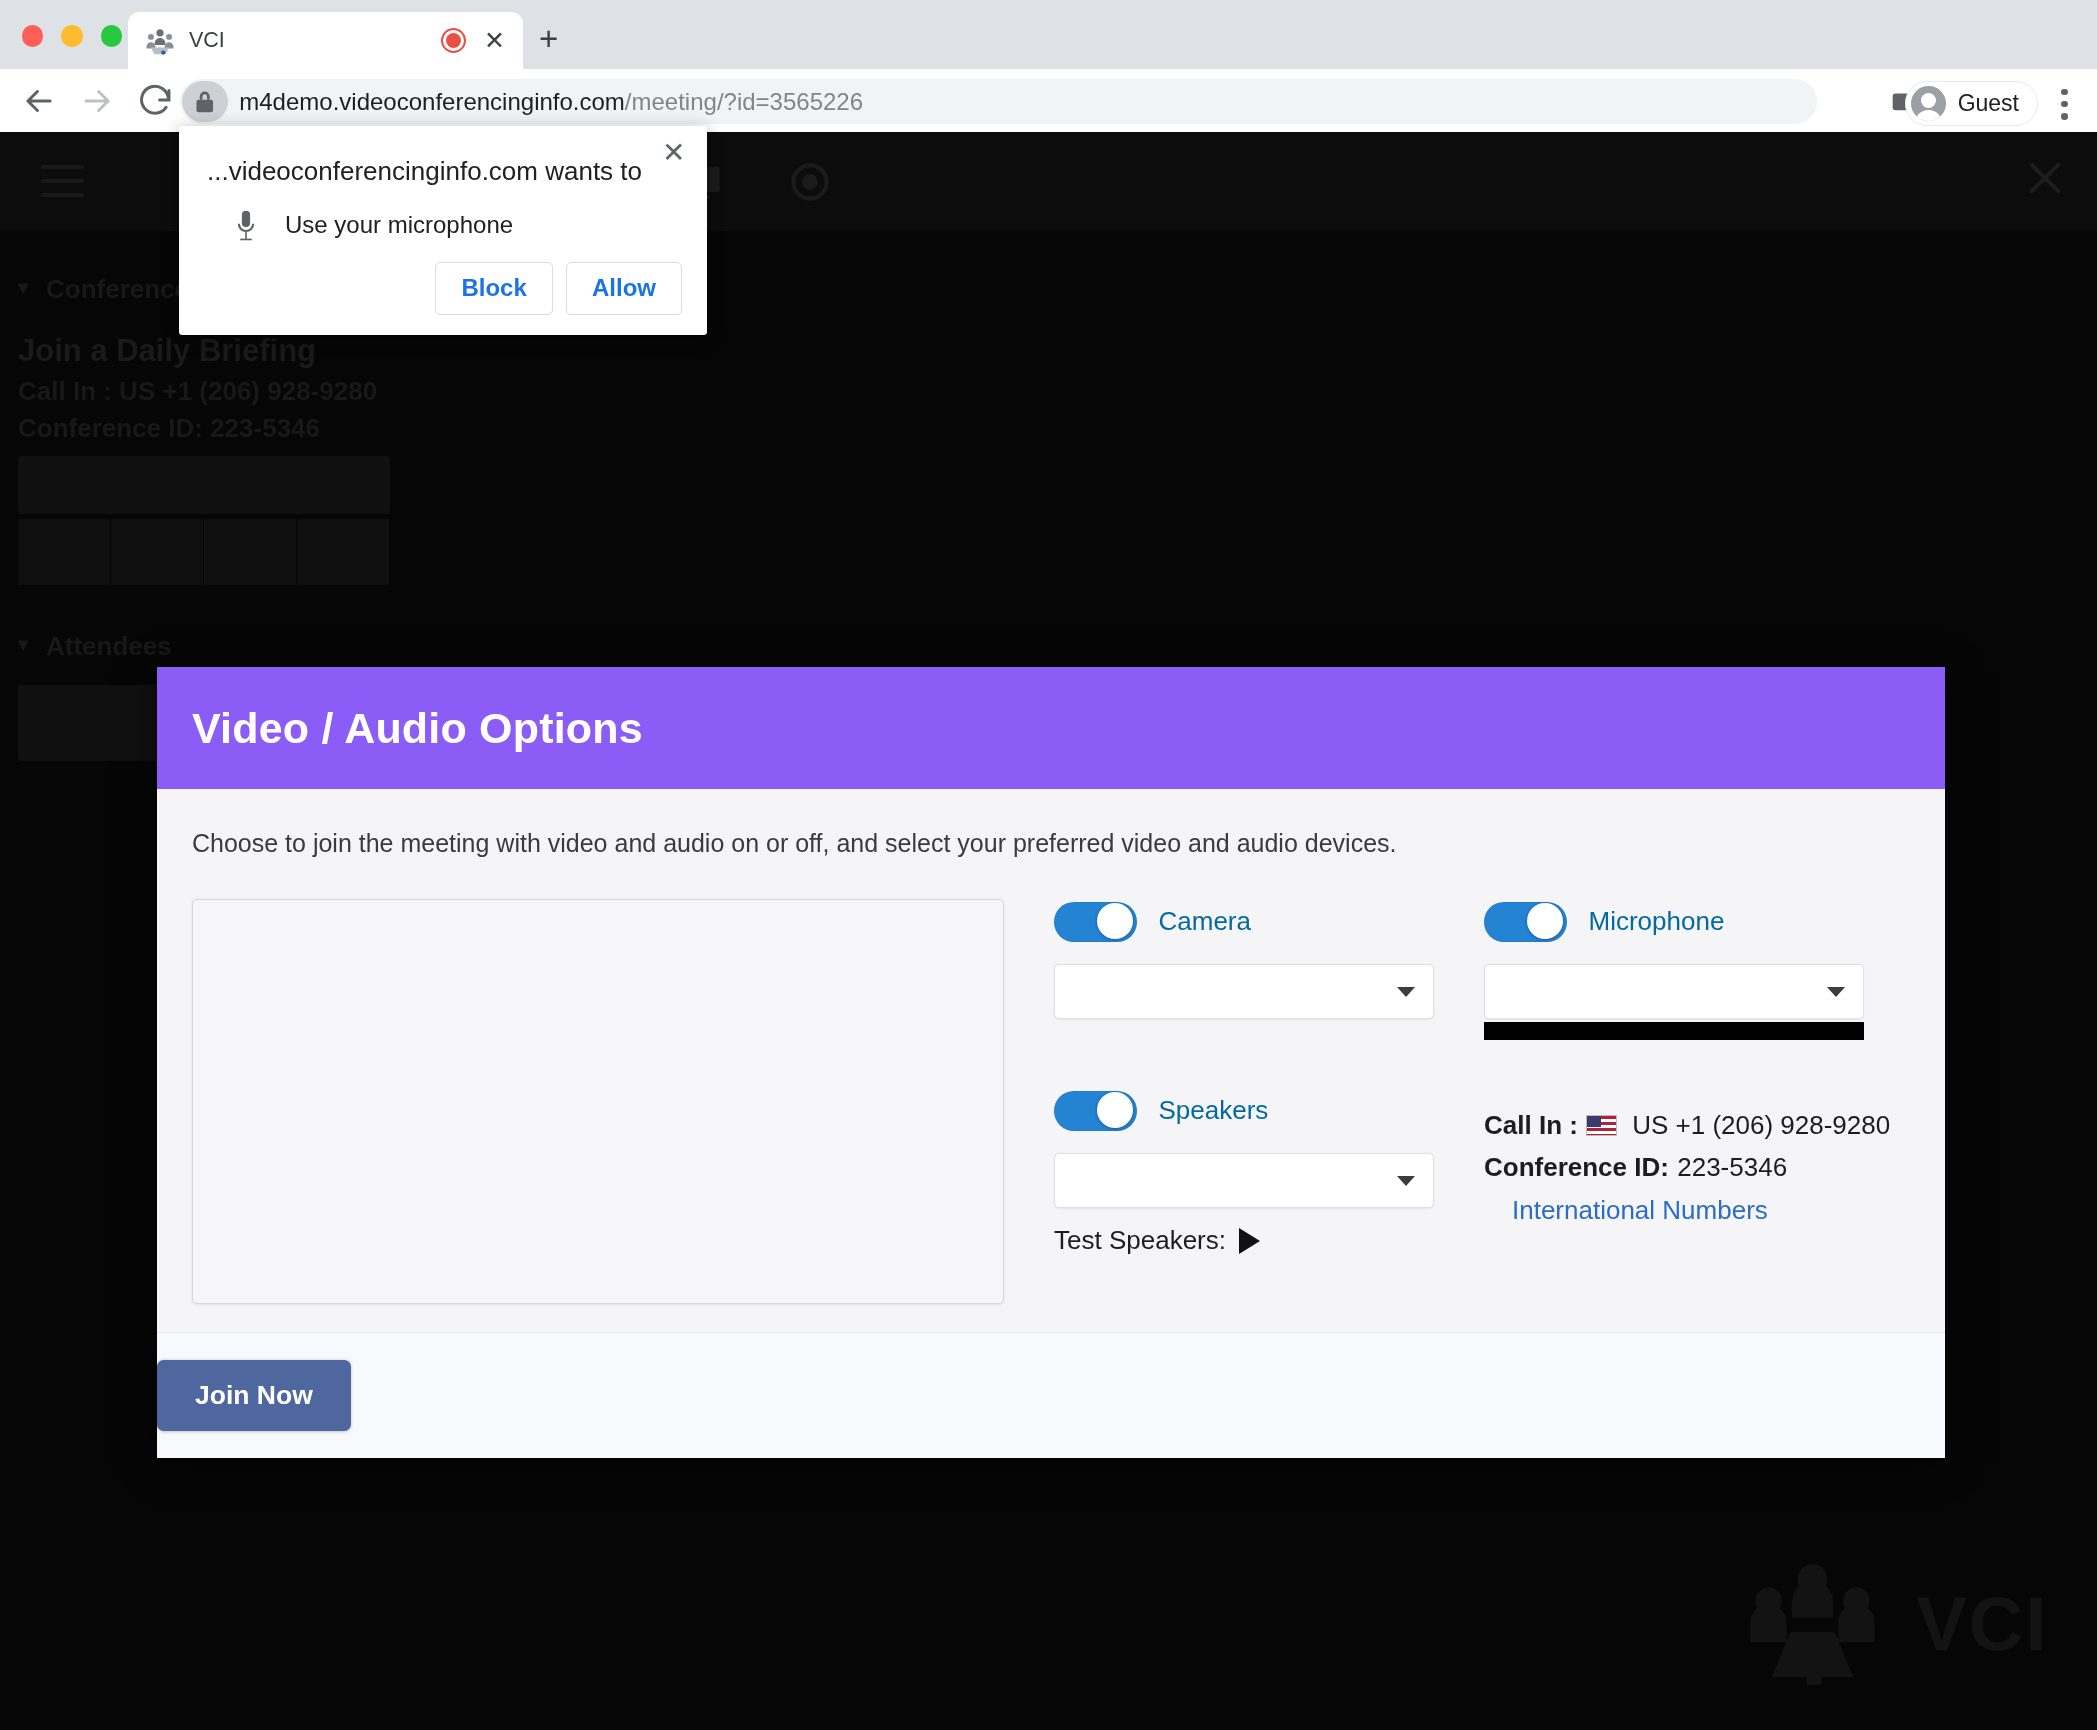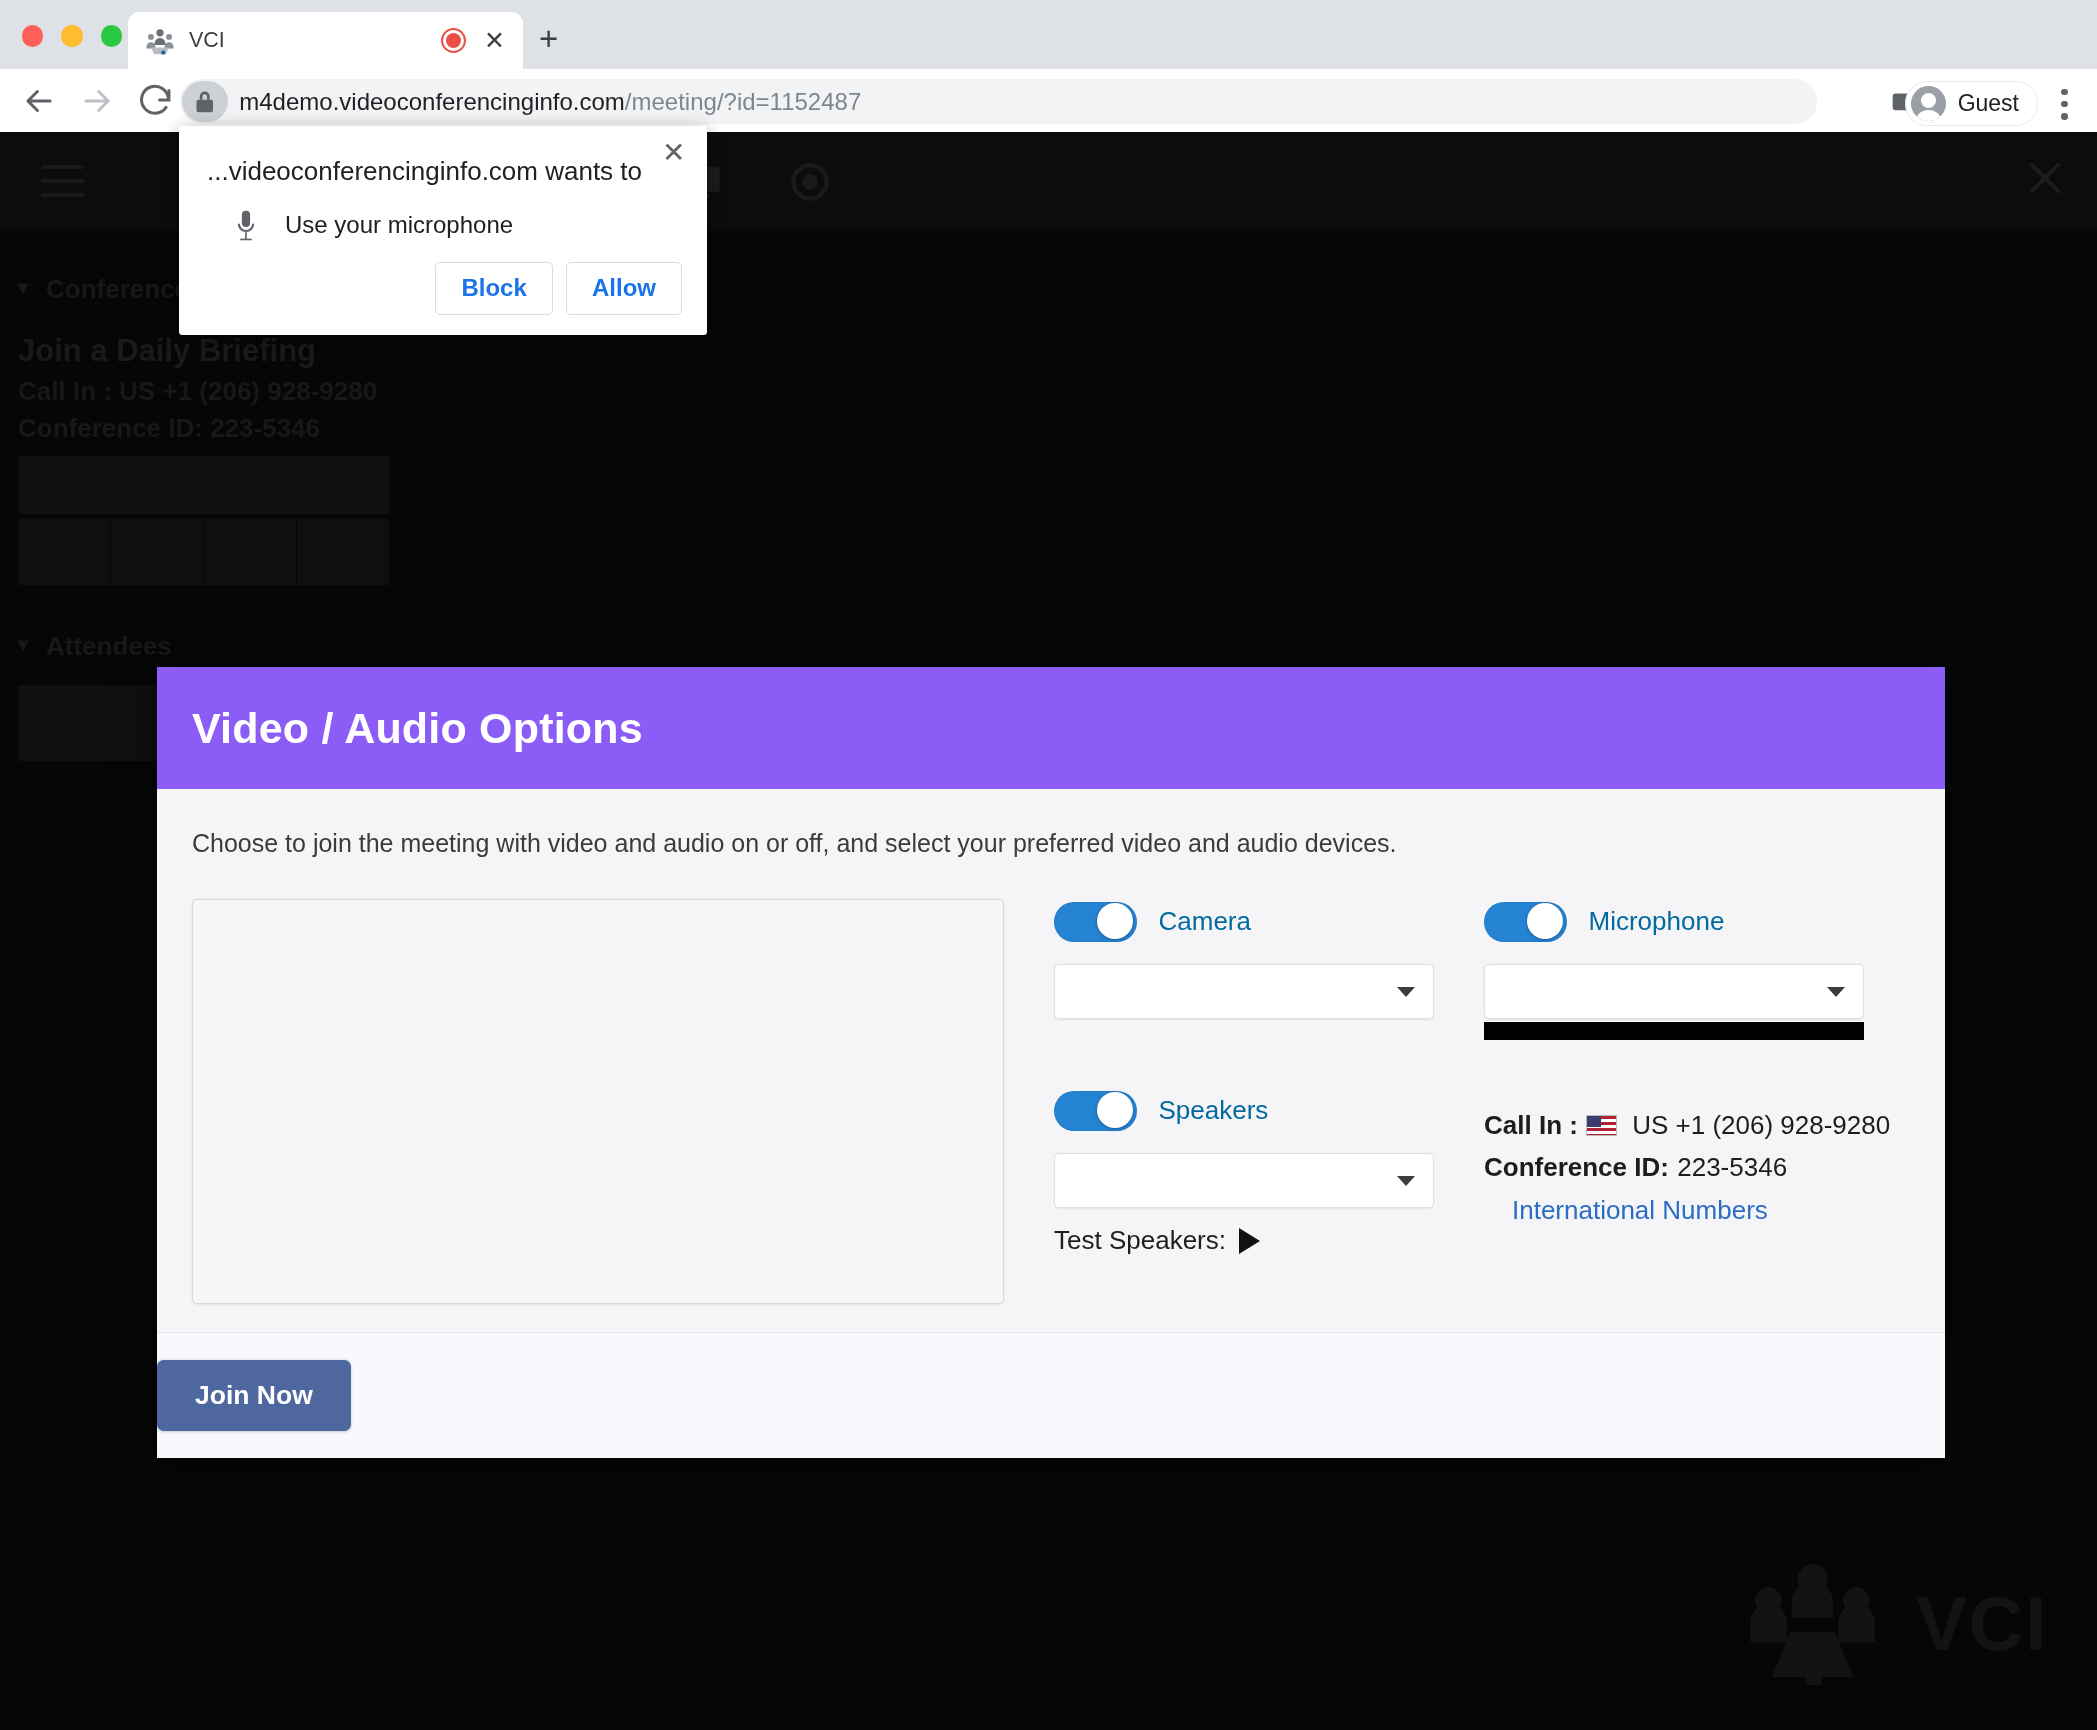--- a/index.html
+++ b/index.html
@@ -263,21 +263,21 @@
     </span>
   </div>
 
   <div class="omnibox">
     <span class="lockpill">
       <svg width="21.5" height="25" viewBox="0 0 26 30" fill="#5f6368">
         <rect x="3" y="13" width="20" height="15" rx="2.5"></rect>
         <path d="M7 13v-4a6 6 0 0 1 12 0v4h-3.2V9a2.8 2.8 0 0 0-5.6 0v4z"></path>
       </svg>
     </span>
-    <span class="urltext"><span>m4demo.videoconferencinginfo.com</span><span class="dim">/meeting/?id=1152487</span></span>
+    <span class="urltext"><span>m4demo.videoconferencinginfo.com</span><span class="dim">/meeting/?id=3565226</span></span>
   </div>
 
   <span class="cam-ind">
     <svg viewBox="0 0 42 38" fill="#5f6368">
       <rect x="2" y="9" width="25" height="20" rx="3.5"></rect>
         <path d="M29 16l11-6v18l-11-6z"></path>
     </svg>
   </span>
 
   <div class="guestpill">

